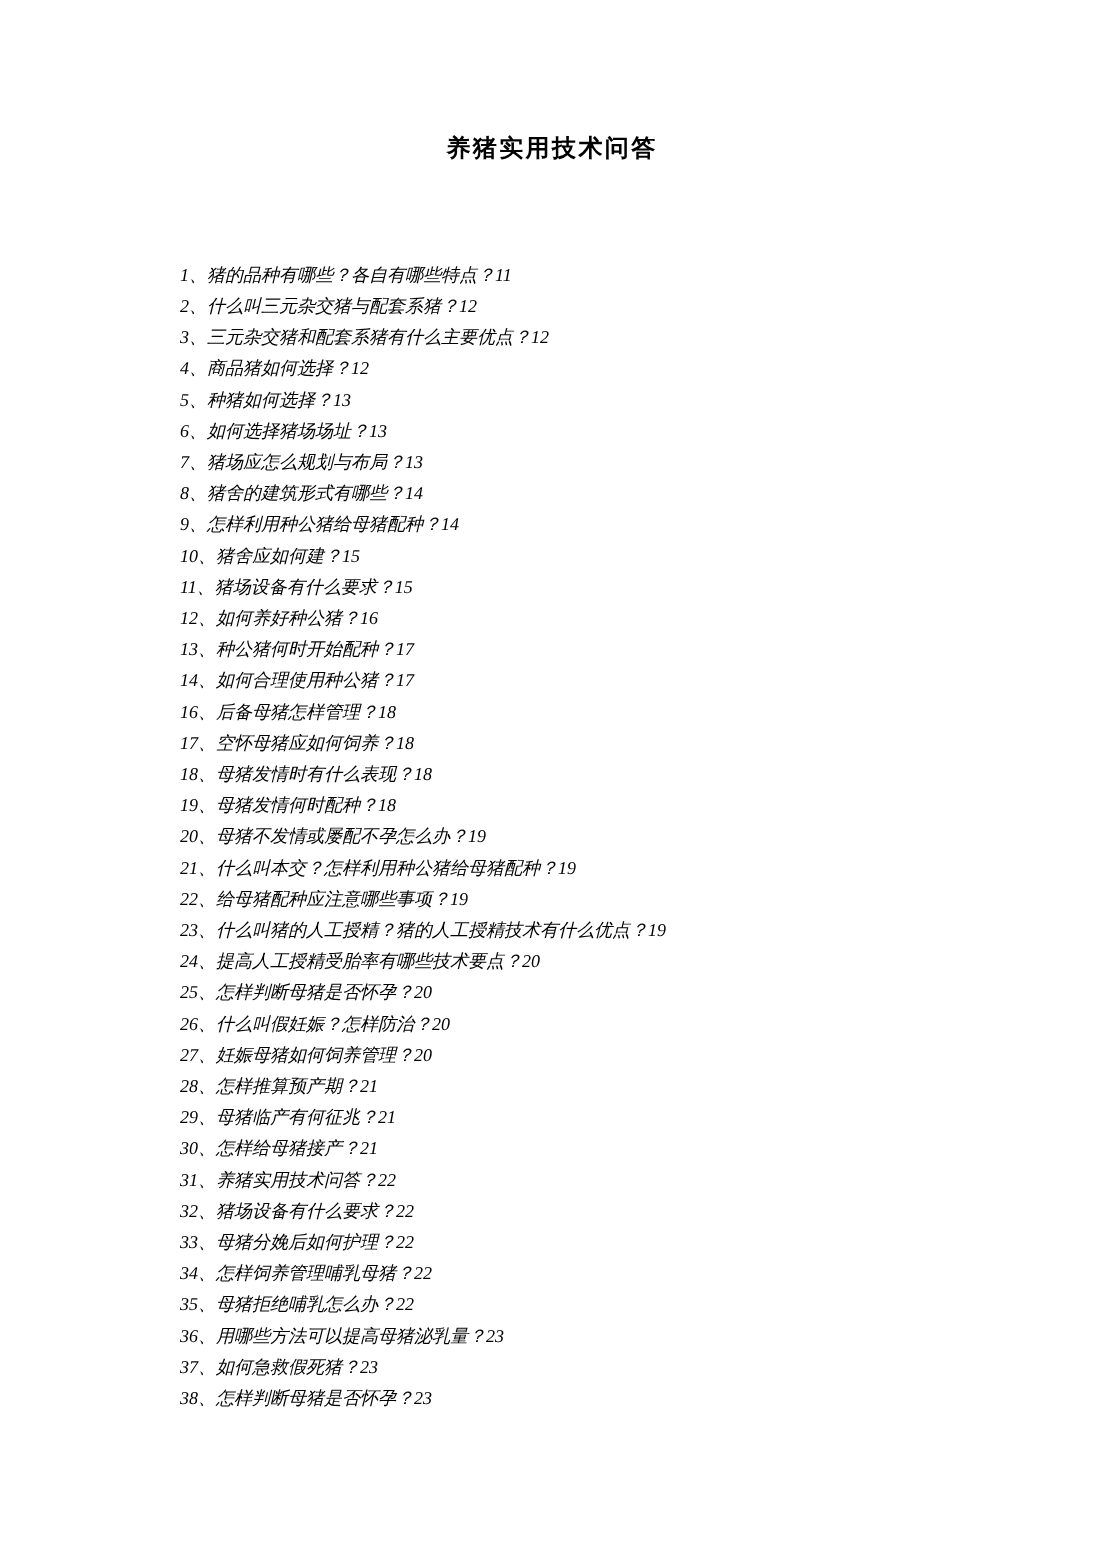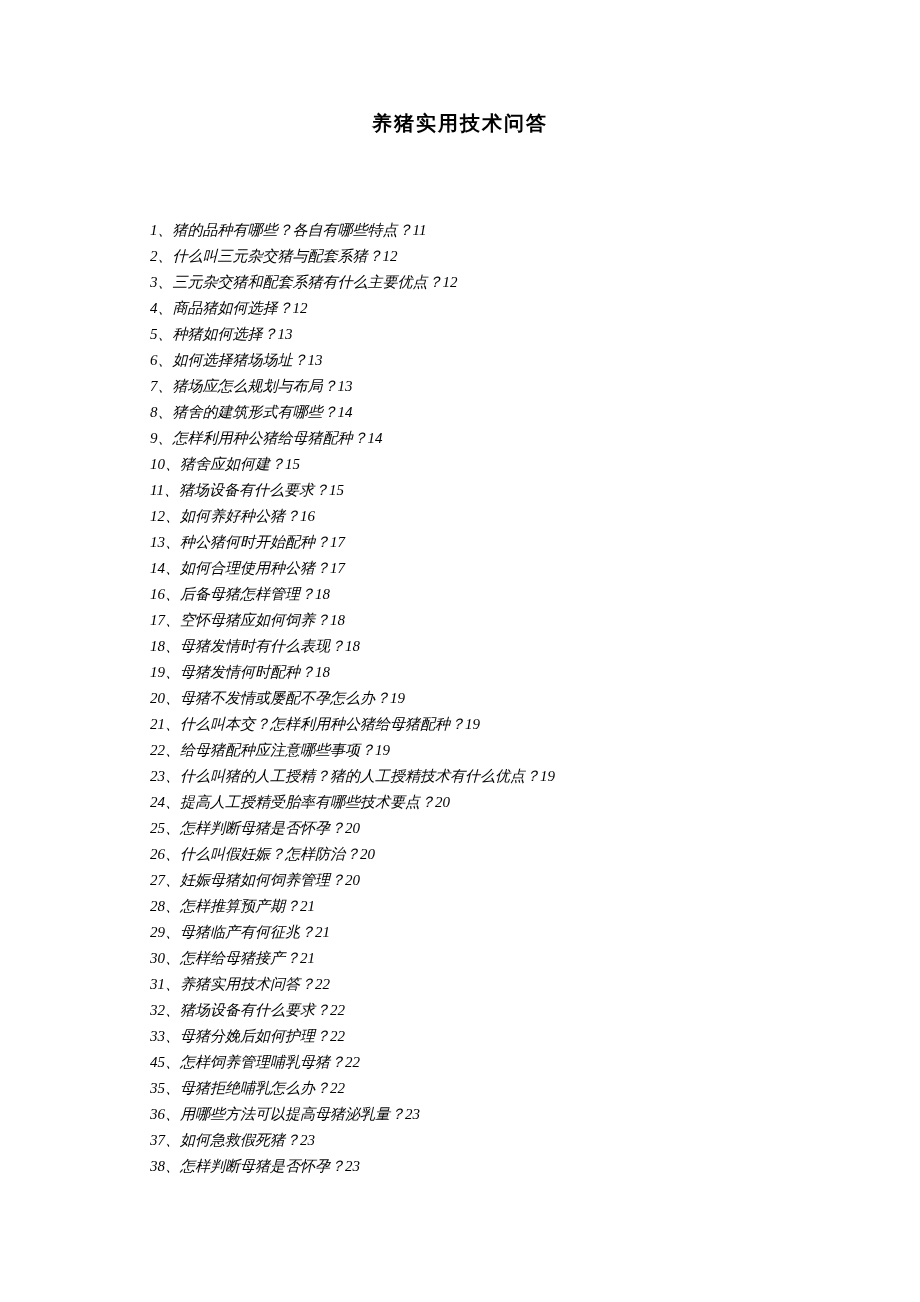--- a/index.html
+++ b/index.html
@@ -79,19 +79,19 @@
       <li class="toc-item"><span class="num">24</span><span class="sep">、</span><span class="text">提高人工授精受胎率有哪些技术要点？</span><span class="page-num">20</span></li>
       <li class="toc-item"><span class="num">25</span><span class="sep">、</span><span class="text">怎样判断母猪是否怀孕？</span><span class="page-num">20</span></li>
       <li class="toc-item"><span class="num">26</span><span class="sep">、</span><span class="text">什么叫假妊娠？怎样防治？</span><span class="page-num">20</span></li>
       <li class="toc-item"><span class="num">27</span><span class="sep">、</span><span class="text">妊娠母猪如何饲养管理？</span><span class="page-num">20</span></li>
       <li class="toc-item"><span class="num">28</span><span class="sep">、</span><span class="text">怎样推算预产期？</span><span class="page-num">21</span></li>
       <li class="toc-item"><span class="num">29</span><span class="sep">、</span><span class="text">母猪临产有何征兆？</span><span class="page-num">21</span></li>
       <li class="toc-item"><span class="num">30</span><span class="sep">、</span><span class="text">怎样给母猪接产？</span><span class="page-num">21</span></li>
       <li class="toc-item"><span class="num">31</span><span class="sep">、</span><span class="text">养猪实用技术问答？</span><span class="page-num">22</span></li>
       <li class="toc-item"><span class="num">32</span><span class="sep">、</span><span class="text">猪场设备有什么要求？</span><span class="page-num">22</span></li>
       <li class="toc-item"><span class="num">33</span><span class="sep">、</span><span class="text">母猪分娩后如何护理？</span><span class="page-num">22</span></li>
-      <li class="toc-item"><span class="num">45</span><span class="sep">、</span><span class="text">怎样饲养管理哺乳母猪？</span><span class="page-num">22</span></li>
+      <li class="toc-item"><span class="num">34</span><span class="sep">、</span><span class="text">怎样饲养管理哺乳母猪？</span><span class="page-num">22</span></li>
       <li class="toc-item"><span class="num">35</span><span class="sep">、</span><span class="text">母猪拒绝哺乳怎么办？</span><span class="page-num">22</span></li>
       <li class="toc-item"><span class="num">36</span><span class="sep">、</span><span class="text">用哪些方法可以提高母猪泌乳量？</span><span class="page-num">23</span></li>
       <li class="toc-item"><span class="num">37</span><span class="sep">、</span><span class="text">如何急救假死猪？</span><span class="page-num">23</span></li>
       <li class="toc-item"><span class="num">38</span><span class="sep">、</span><span class="text">怎样判断母猪是否怀孕？</span><span class="page-num">23</span></li>
     </ul>
 </div>
 
 </body></html>

